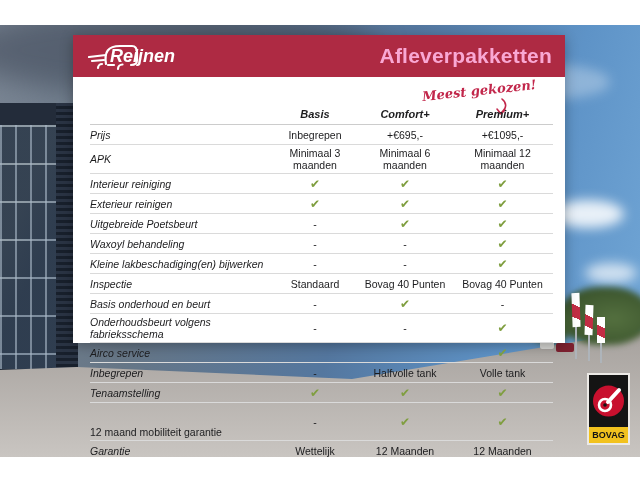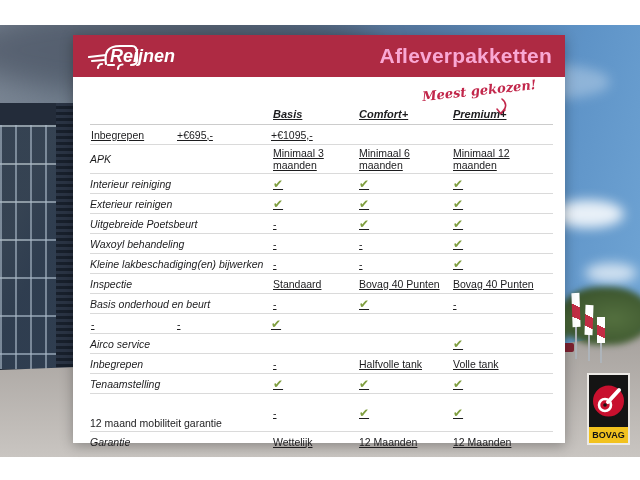--- a/index.html
+++ b/index.html
@@ -36,21 +36,21 @@
   .flag.f3{left:597px;top:292px;height:26px;}
   .pole{position:absolute;width:2px;background:#aeb4ba;}
   .pole.p1{left:575px;top:268px;height:66px;}
   .pole.p2{left:588px;top:280px;height:56px;}
   .pole.p3{left:600px;top:292px;height:46px;}
   .car{position:absolute;border-radius:2px;}
   .car.car1{left:556px;top:318px;width:18px;height:9px;background:#7e2130;}
   .car.car2{left:540px;top:316px;width:14px;height:8px;background:#d9d9d6;}
 
   
-  .card{position:absolute;left:73px;top:35px;width:492px;height:408px;background:#fff;
+  .card{position:absolute;left:73px;top:35px;width:492px;height:308px;background:#fff;
     box-shadow:0 3px 12px rgba(0,0,0,.30);}
   .banner{height:42px;background:#ae2a43;display:flex;align-items:center;justify-content:space-between;padding:0 13px;}
   .banner-title{color:#f9a8d4;font-weight:bold;font-size:21px;letter-spacing:.2px;}
   .logo{display:flex;align-items:center;}
   .card-body{position:relative;height:366px;}
 
   .annotation{position:absolute;right:28px;top:6px;color:#c2274b;
     font-family:"DejaVu Serif",serif;font-style:italic;font-size:13px;font-weight:bold;
     transform:rotate(-6deg);white-space:nowrap;}
   .annotation-arrow{position:absolute;right:56px;top:21px;}
@@ -58,21 +58,21 @@
   .pkg-table{position:absolute;left:17px;top:26px;width:463px;}
   .row{display:flex;align-items:center;border-bottom:1px solid #dadada;min-height:19px;}
   .row:last-child{border-bottom:none;}
   .row.hdr{min-height:21px;border-bottom:1px solid #cccccc;}
   .cell{box-sizing:border-box;color:#1c1c1e;}
   .cell.lab{width:182px;font-style:italic;font-size:10.5px;padding:2px 4px 2px 0;line-height:12px;}
   .cell.lab.noitalic{font-style:normal;margin-top:21px;}
   .cell.v1{width:86px;}
   .cell.v2{width:94px;}
   .cell.v3{width:101px;}
-  .cell.val{font-size:10.5px;line-height:12px;padding:2px 1px;text-decoration:underline;}
+  .cell.val{text-align:center;font-size:10.5px;line-height:12px;padding:2px 1px;}
   .row.hdr .cell.val{font-weight:bold;font-style:italic;font-size:11px;}
   .check{color:#7f9e3f;font-size:12px;line-height:12px;}
 
   
   .bovag{position:absolute;left:587px;top:373px;width:43px;height:72px;background:#141414;
     border:2px solid #eceae6;box-sizing:border-box;display:flex;flex-direction:column;}
   .bovag-dial{flex:1;display:flex;align-items:center;justify-content:center;}
   .bovag-strip{height:16px;background:#f2c21e;display:flex;align-items:center;justify-content:center;
     font-size:9px;font-weight:bold;color:#141414;letter-spacing:0;}
 </style>
@@ -128,20 +128,21 @@
 
     <div class="pkg-table">
       <div class="row hdr">
         <div class="cell lab"></div>
         <div class="cell val v1">Basis</div>
         <div class="cell val v2">Comfort+</div>
         <div class="cell val v3">Premium+</div>
       </div>
       <div>
           <div class="row">
+            <div class="cell lab">Prijs</div>
             <div class="cell val v1">Inbegrepen</div>
             <div class="cell val v2">+€695,-</div>
             <div class="cell val v3">+€1095,-</div>
           </div>
           <div class="row">
             <div class="cell lab">APK</div>
             <div class="cell val v1">Minimaal 3 maanden</div>
             <div class="cell val v2">Minimaal 6 maanden</div>
             <div class="cell val v3">Minimaal 12 maanden</div>
           </div>
@@ -181,20 +182,21 @@
             <div class="cell val v2">Bovag 40 Punten</div>
             <div class="cell val v3">Bovag 40 Punten</div>
           </div>
           <div class="row">
             <div class="cell lab">Basis onderhoud en beurt</div>
             <div class="cell val v1">-</div>
             <div class="cell val v2"><span class="check">✔</span></div>
             <div class="cell val v3">-</div>
           </div>
           <div class="row">
+            <div class="cell lab">Onderhoudsbeurt volgens fabrieksschema</div>
             <div class="cell val v1">-</div>
             <div class="cell val v2">-</div>
             <div class="cell val v3"><span class="check">✔</span></div>
           </div>
           <div class="row">
             <div class="cell lab">Airco service</div>
             <div class="cell val v1"></div>
             <div class="cell val v2"></div>
             <div class="cell val v3"><span class="check">✔</span></div>
           </div>

